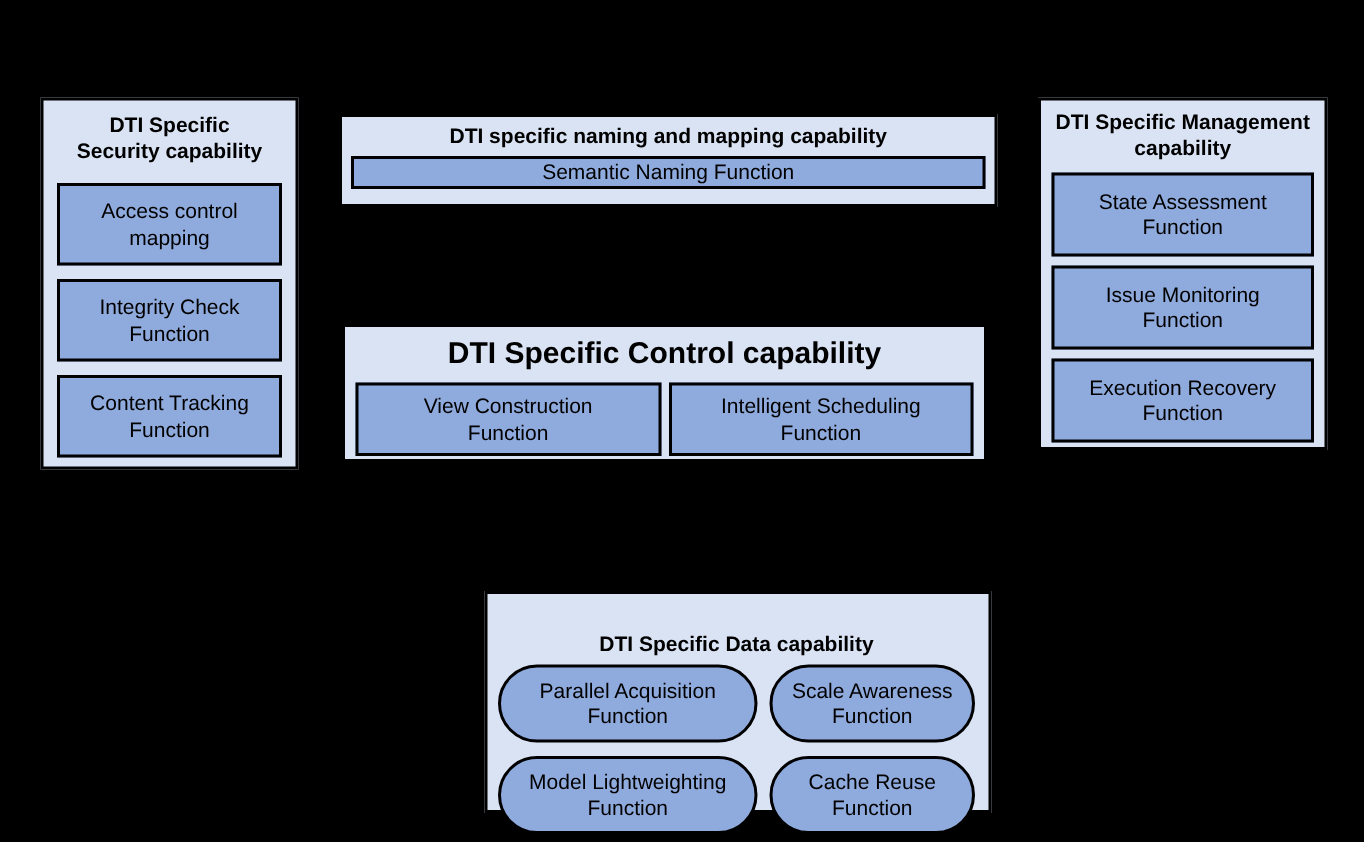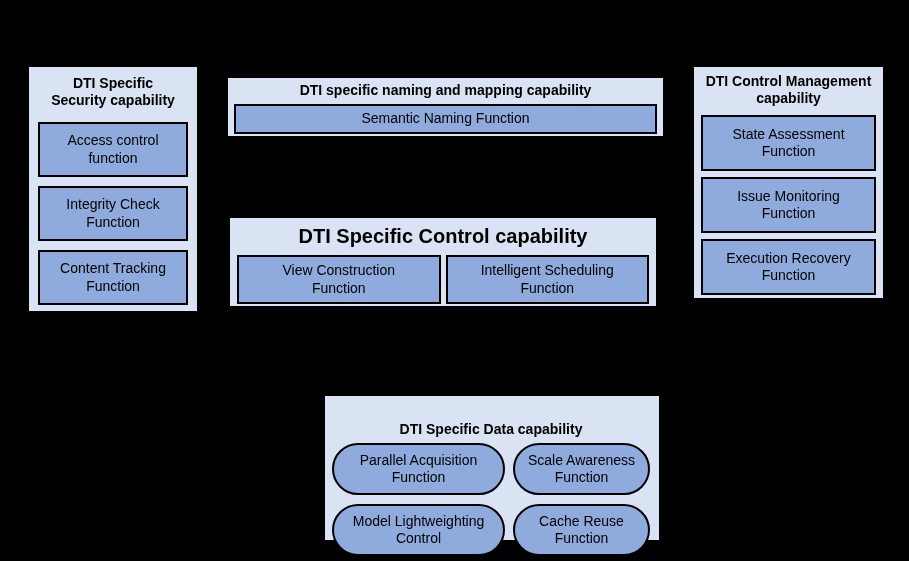--- a/index.html
+++ b/index.html
@@ -48,21 +48,21 @@
 
   
   #group-security { left: 27px; top: 65px; width: 172px; height: 248px; padding: 8px 9px; }
   #group-security .group-title { margin-bottom: 13px; }
   #group-security .funcs { flex-direction: column; gap: 9px; }
   #group-security .func { height: 55px; }
 
   
   #group-naming { left: 226px; top: 76px; width: 439px; height: 62px; padding: 4px 6px; }
   #group-naming .group-title { margin-bottom: 5px; }
-  #group-naming .funcs { flex-direction: row; gap: 14px; }
+  #group-naming .funcs { flex-direction: column; gap: 14px; }
   #group-naming .func { height: 30px; flex: 1; }
 
   
   #group-control { left: 228px; top: 216px; width: 430px; height: 92px; padding: 6px 7px; }
   #group-control .group-title { font-size: 20px; margin-bottom: 7px; }
   #group-control .funcs { flex-direction: row; gap: 5px; justify-content: space-between; }
   #group-control .func { height: 49px; flex: 1; }
 
   
   #group-management { left: 692px; top: 65px; width: 193px; height: 235px; padding: 6px 7px; }
@@ -79,21 +79,21 @@
 </head>
 <body>
 
 <div class="canvas">
 
   <section class="group" id="group-security">
     <h3 class="group-title">DTI Specific
 Security capability</h3>
     <div class="funcs">
       <div class="func">Access control
-function</div>
+mapping</div>
       <div class="func">Integrity Check
 Function</div>
       <div class="func">Content Tracking
 Function</div>
     </div>
   </section>
 
   <section class="group" id="group-naming">
     <h3 class="group-title">DTI specific naming and mapping capability</h3>
     <div class="funcs">
@@ -105,39 +105,39 @@
     <h3 class="group-title">DTI Specific Control capability</h3>
     <div class="funcs">
       <div class="func">View Construction
 Function</div>
       <div class="func">Intelligent Scheduling
 Function</div>
     </div>
   </section>
 
   <section class="group" id="group-management">
-    <h3 class="group-title">DTI Control Management
+    <h3 class="group-title">DTI Specific Management
 capability</h3>
     <div class="funcs">
       <div class="func">State Assessment
 Function</div>
       <div class="func">Issue Monitoring
 Function</div>
       <div class="func">Execution Recovery
 Function</div>
     </div>
   </section>
 
   <section class="group" id="group-data">
     <h3 class="group-title">DTI Specific Data capability</h3>
     <div class="funcs">
       <div class="func">Parallel Acquisition
 Function</div>
       <div class="func">Scale Awareness
 Function</div>
       <div class="func">Model Lightweighting
-Control</div>
+Function</div>
       <div class="func">Cache Reuse
 Function</div>
     </div>
   </section>
 
 </div>
 
 </body></html>

